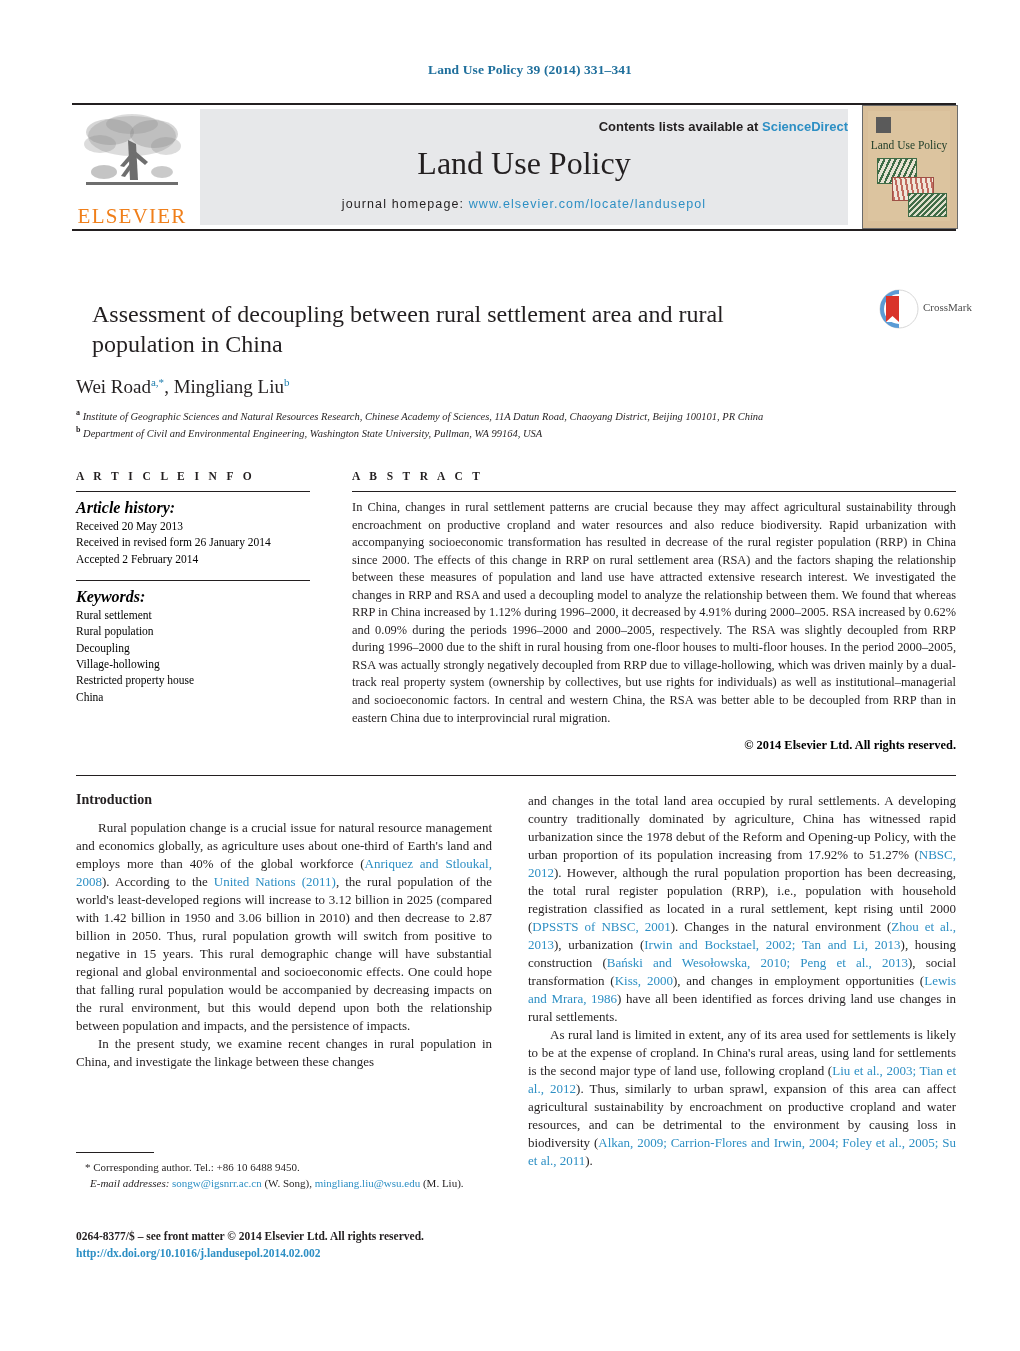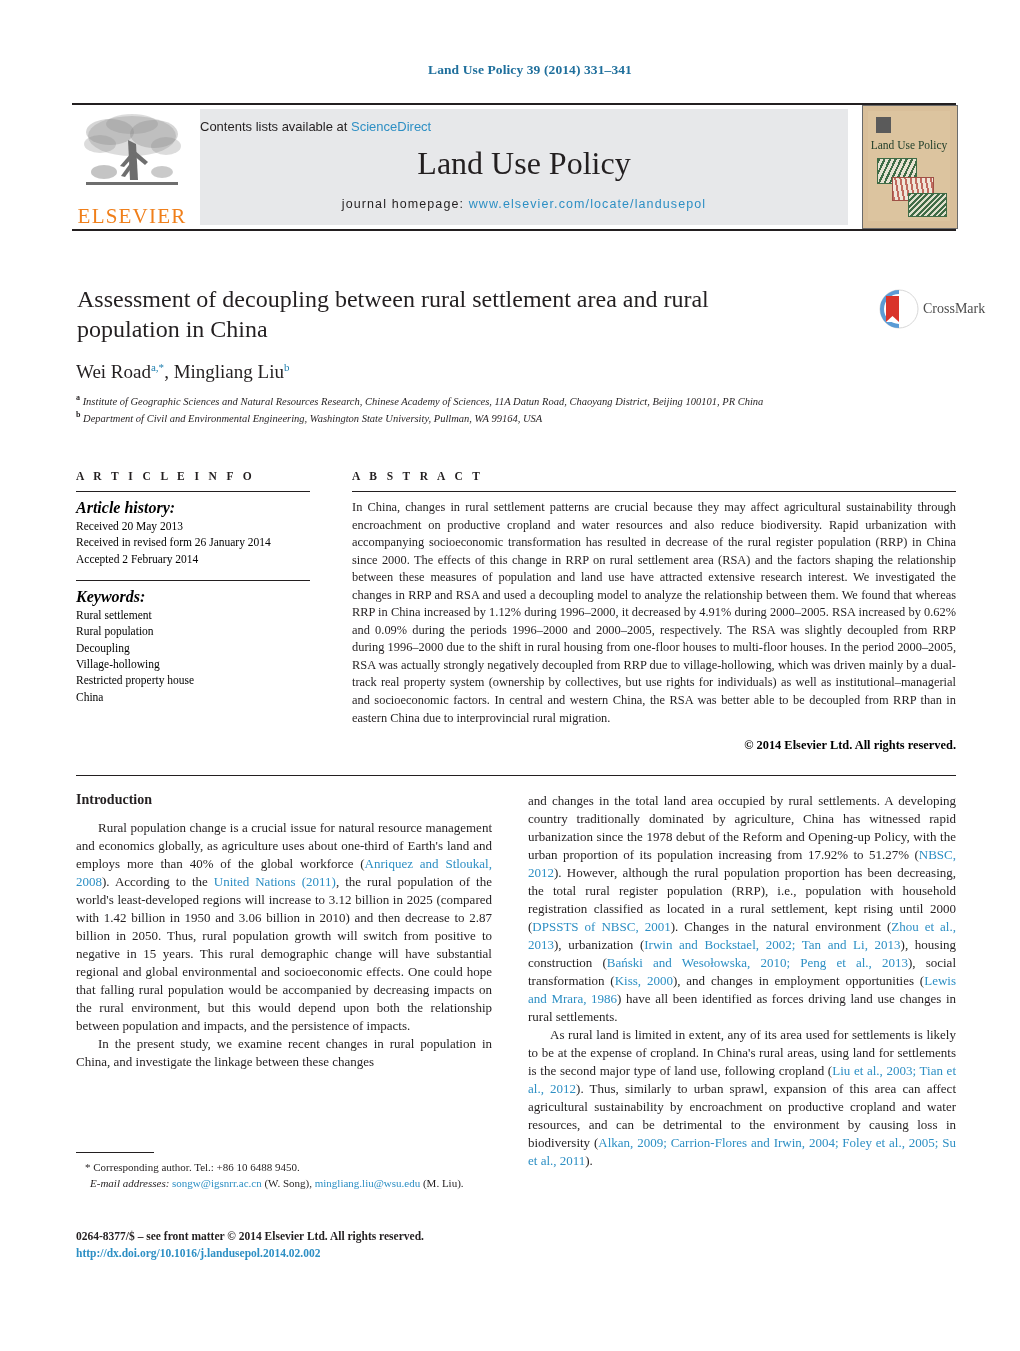--- a/index.html
+++ b/index.html
@@ -82,24 +82,25 @@
     position: absolute;
     left: 128px; top: 6px;
     width: 648px;
     height: 116px;
     background: #e7e8ea;
   }
   .banner-contents {
     position: absolute;
     left: 0; top: 10px;
     width: 648px;
-    text-align: left;
+    text-align: right;
     font-family: "Liberation Sans", sans-serif;
     font-size: 13px;
     color: #231f20;
+    font-weight: bold;
   }
   .banner-contents .sd-link {
     color: #2d8fc4;
   }
   .banner-title {
     position: absolute;
     left: 0; top: 36px;
     width: 648px;
     text-align: center;
     font-family: "Liberation Serif", serif;
@@ -180,21 +181,21 @@
   .title-block {
     position: absolute;
     left: 76px; top: 283px;
     width: 790px;
   }
   .paper-title {
     font-family: "Liberation Serif", serif;
     font-size: 24px;
     line-height: 1.27;
     color: #231f20;
-    margin: 1px;
+    margin: 16px;
     font-weight: normal;
     width: 700px;
   }
   .authors {
     margin-top: 16px;
     font-size: 19px;
     color: #231f20;
   }
   .authors sup {
     font-size: 11px;
@@ -224,21 +225,21 @@
   .crossmark-badge {
     position: absolute;
     left: 0; top: 0;
     width: 42px;
     height: 42px;
   }
   .crossmark-text {
     position: absolute;
     left: 45px; top: 13px;
     font-family: "Liberation Serif", serif;
-    font-size: 14px;
+    font-size: 11px;
     color: #4d4d4d;
   }
   .info-col {
     position: absolute;
     left: 76px; top: 470px;
     width: 234px;
   }
   .abs-col {
     position: absolute;
     left: 352px; top: 470px;

